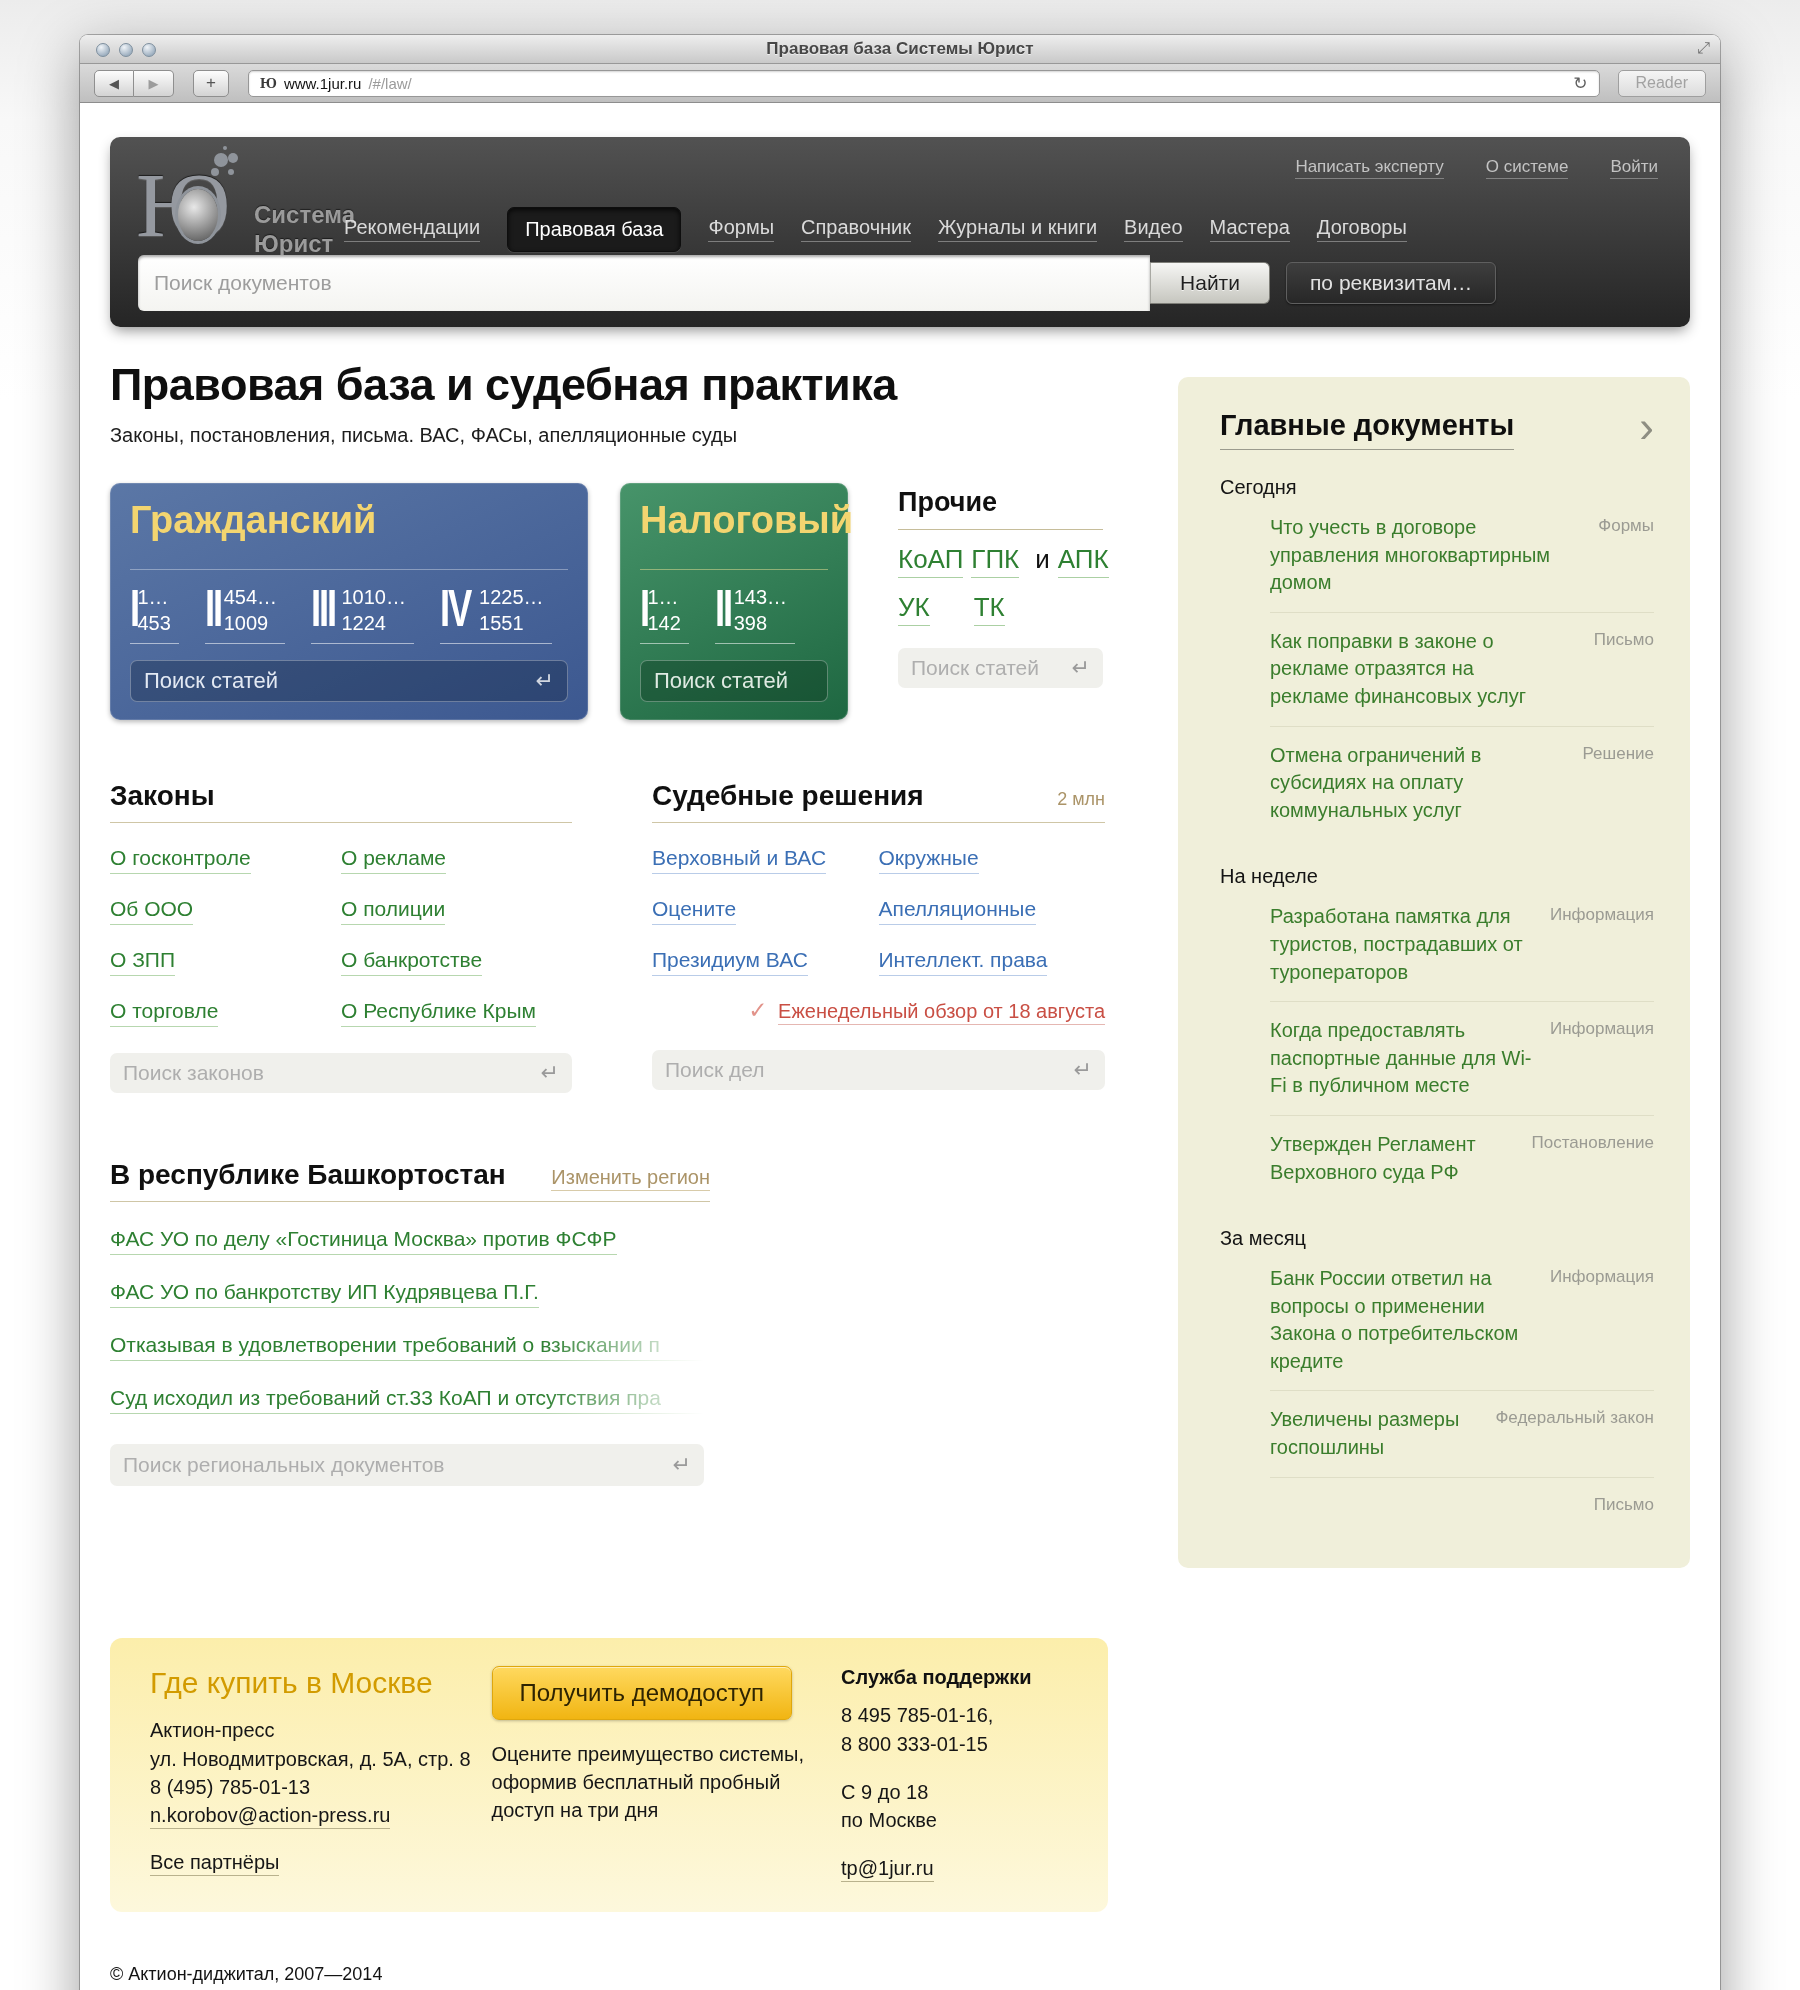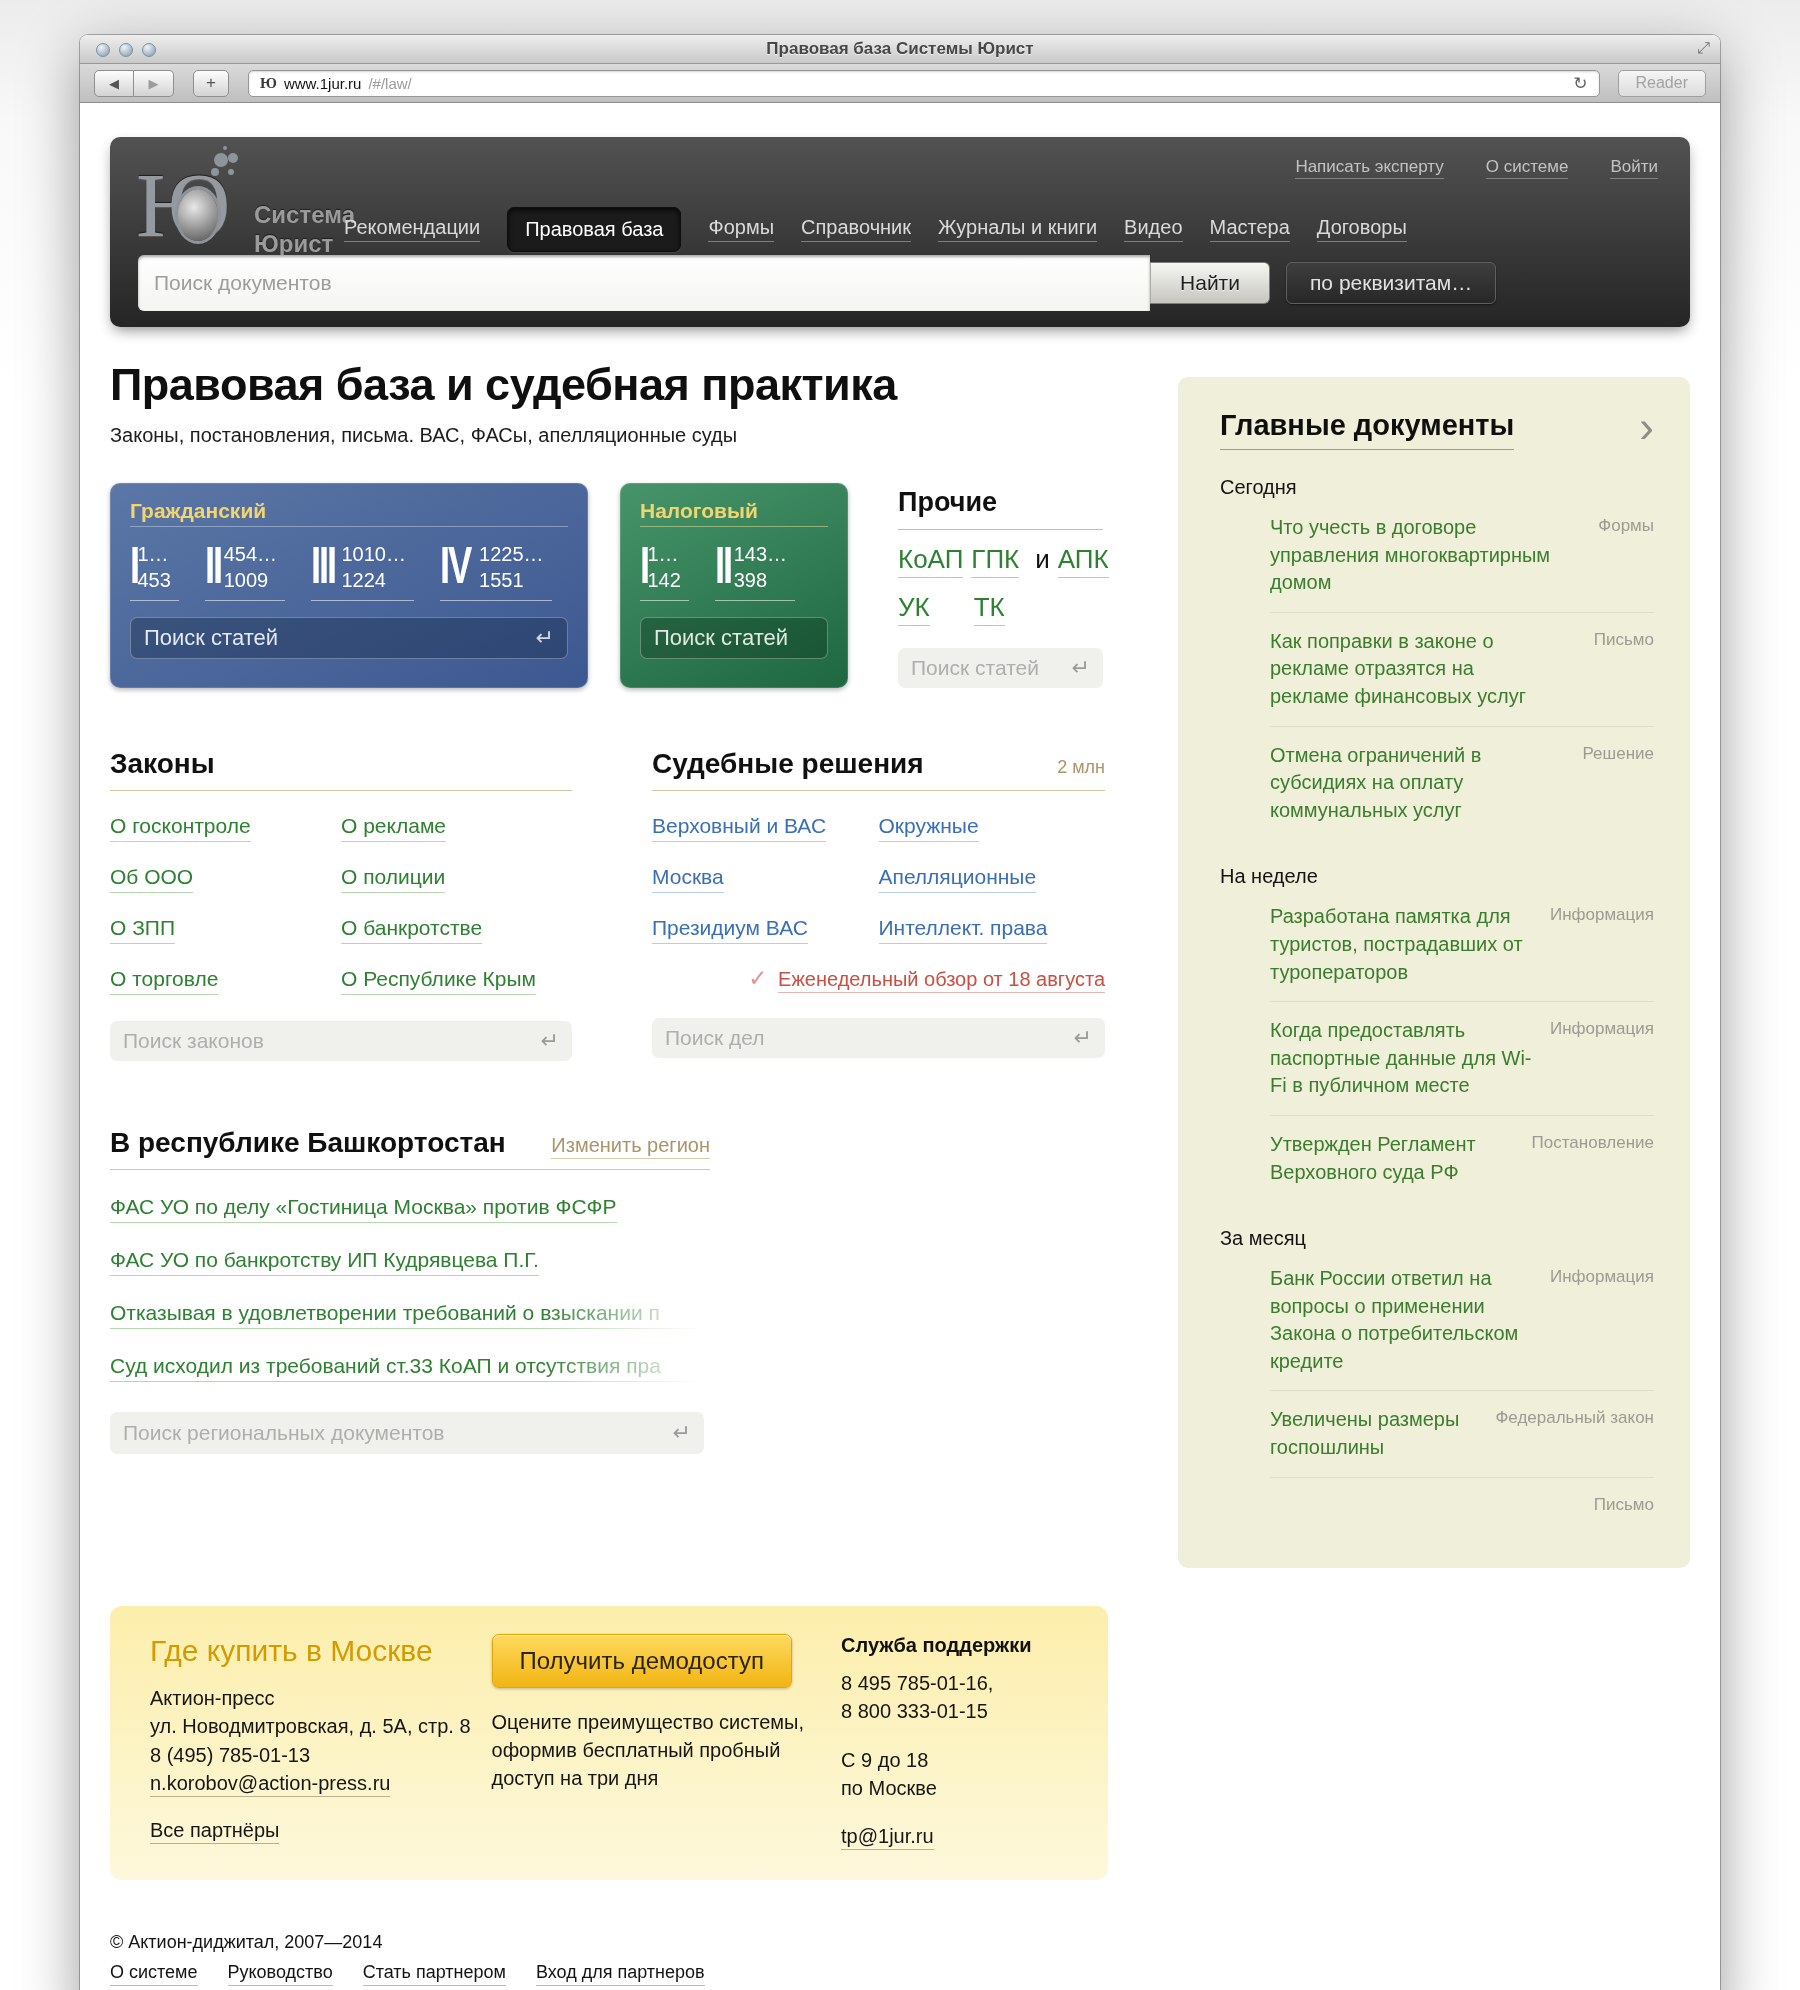--- a/index.html
+++ b/index.html
@@ -125,21 +125,21 @@
   .left-col { width: 995px; }
 
   
   .cards-row { display: flex; margin-bottom: 60px; }
   .card {
     border-radius: 10px; padding: 16px 20px 18px;
     box-shadow: inset 0 0 0 1px rgba(255,255,255,.14), 0 2px 5px rgba(0,0,0,.28);
   }
   .card-civil { width: 478px; background: linear-gradient(155deg, #5b77a6, #3c5890); }
   .card-tax { width: 228px; margin-left: 32px; background: linear-gradient(155deg, #47946a, #1e6741); }
-  .card-title { font-size: 21px; font-weight: bold; color: #f3d570; padding-bottom: 3px; margin-bottom: 15px; }
+  .card-title { font-size: 38px; font-weight: bold; color: #f3d570; padding-bottom: 27px; margin-bottom: 15px; }
   .card-civil .card-title { border-bottom: 1px solid rgba(255,255,255,.35); }
   .card-tax .card-title { border-bottom: 1px solid rgba(235,225,150,.5); }
   .volumes { display: flex; margin-bottom: 16px; }
   .volume {
     display: flex; align-items: flex-start; padding-bottom: 7px; margin-right: 26px;
     border-bottom: 1px solid rgba(255,255,255,.55); cursor: pointer;
   }
   .vol-numeral {
     font-size: 52px; font-weight: bold; color: #fff; line-height: .92;
     transform: scaleX(.70); transform-origin: left top; letter-spacing: -3px; margin-right: -4px;
@@ -462,21 +462,21 @@
           </div>
 
           <div class="court-sec">
             <div class="sec-head">
               <span class="sec-title">Судебные решения</span>
               <span class="sec-badge">2 млн</span>
             </div>
             <div class="links-cols">
               <div class="links-col">
                 <a class="blink">Верховный и ВАС</a>
-                <a class="blink">Москва</a>
+                <a class="blink">Оцените</a>
                 <a class="blink">Президиум ВАС</a>
               </div>
               <div class="links-col">
                 <a class="blink">Окружные</a>
                 <a class="blink">Апелляционные</a>
                 <a class="blink">Интеллект. права</a>
               </div>
             </div>
             <div class="review-row">
               <span class="check-icon">✓</span>

